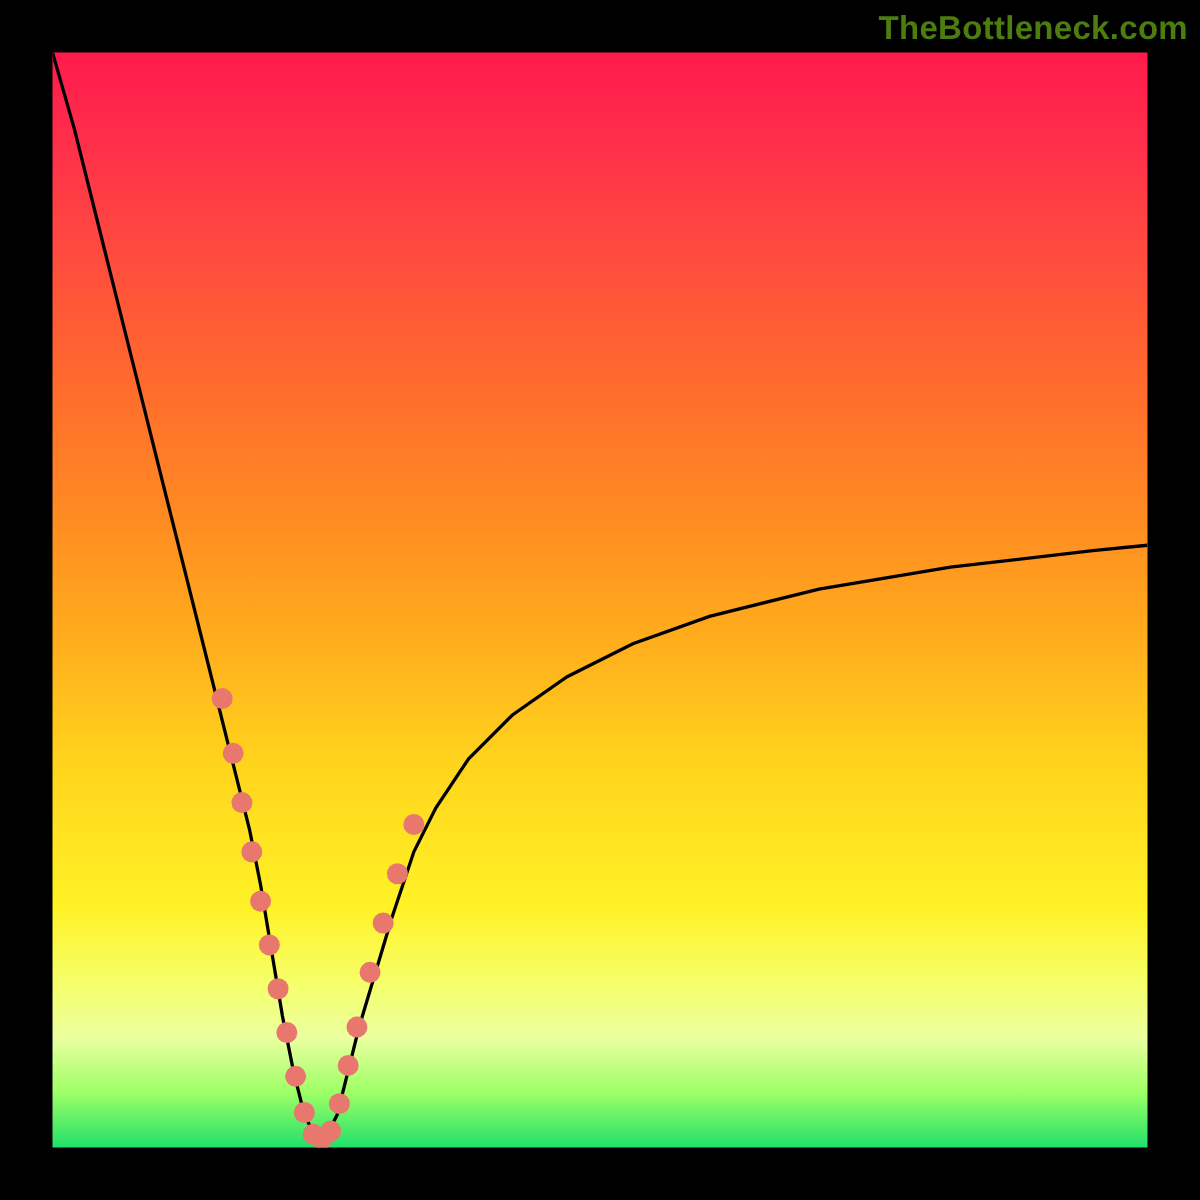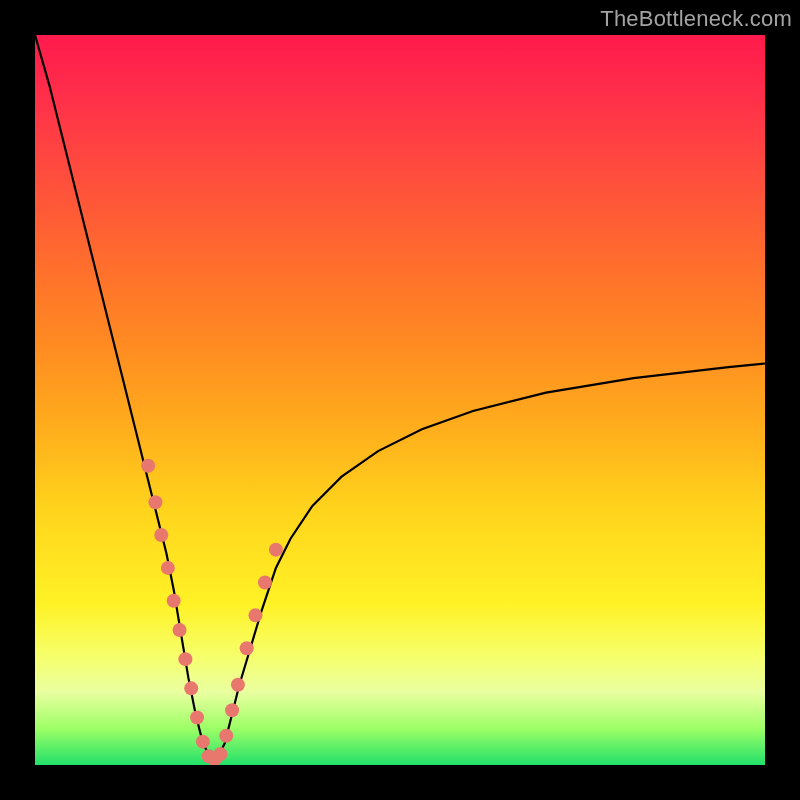--- a/index.html
+++ b/index.html
@@ -12,21 +12,21 @@
     #ff6a2e 30%,
     #ff8a22 42%,
     #ffae1c 54%,
     #ffd41c 65%,
     #fff226 78%,
     #f6ff6a 85%,
     #eaffa0 90%,
     #9dff66 95%,
     #22e06a 100%);
 }
-.watermark{position:absolute;top:6px;right:8px;color:#a3a3a3;font-size:22px;font-weight:400;letter-spacing:.2px}
+.watermark{position:absolute;top:6px;right:8px;color:#4d7c0f;font-size:22px;font-weight:700;letter-spacing:.2px}
 svg.curve{position:absolute;left:0;top:0;width:730px;height:730px;display:block}
 .curve-path{fill:none;stroke:#000;stroke-width:2.2}
 .dot{fill:#e8786e;stroke:none}
 </style>
 </head>
 <body>
 
 <div class="stage">
 
   <div class="watermark">TheBottleneck.com</div>

